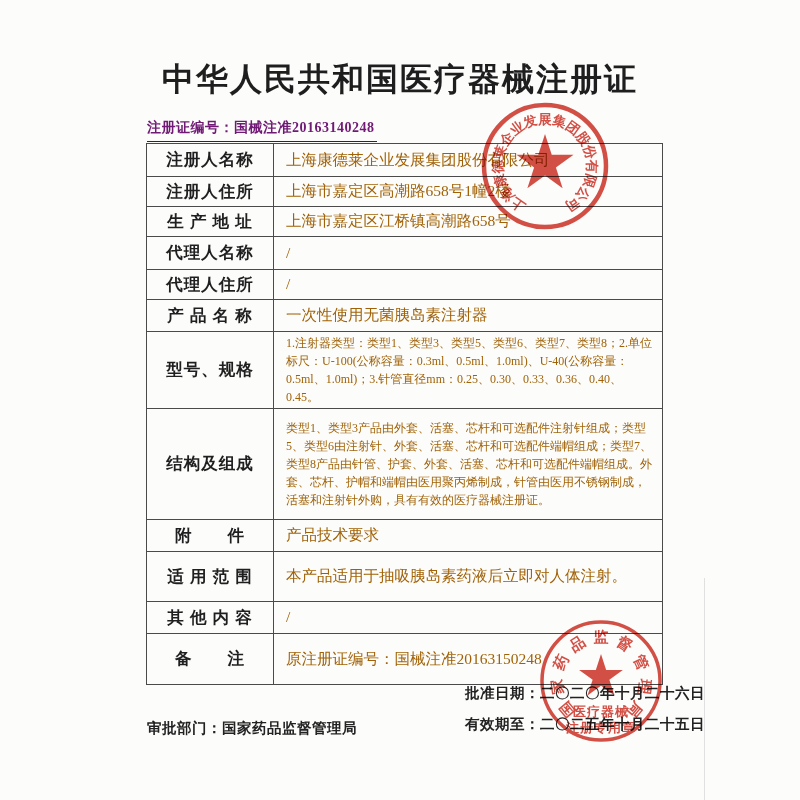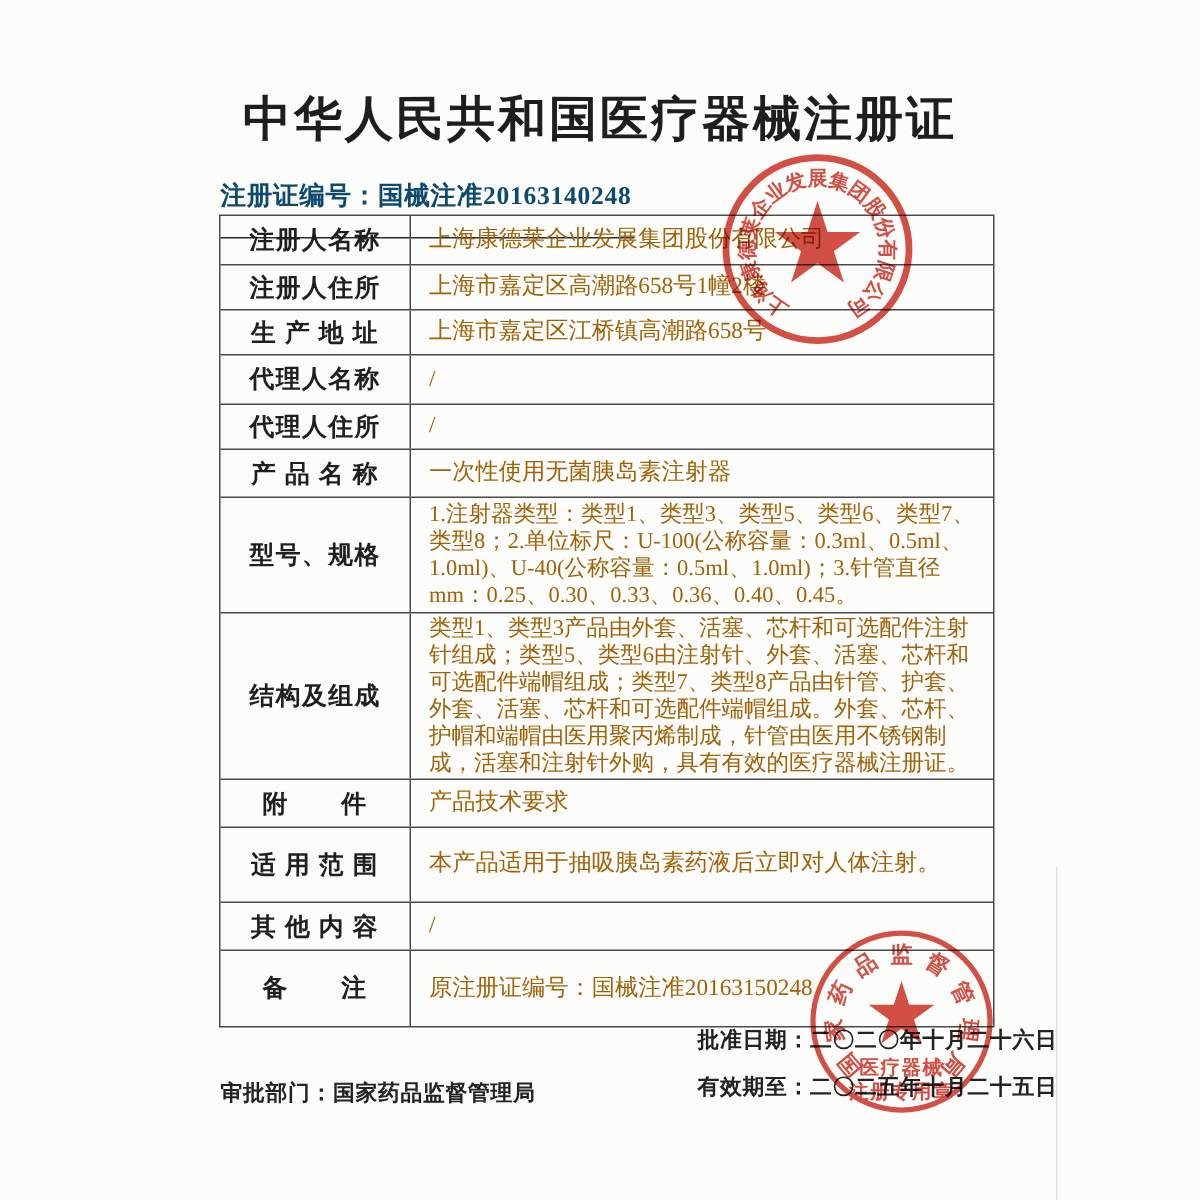--- a/index.html
+++ b/index.html
@@ -10,23 +10,23 @@
     color:#262626;
   }
   .page{position:absolute;inset:0;}
   .title{
     position:absolute;top:58px;left:0;width:800px;
     text-align:center;font-size:32px;font-weight:bold;letter-spacing:2px;
     color:#1e1e1e;
   }
   .cert-no{
     position:absolute;left:147px;top:119px;
-    font-size:17px;font-weight:bold;letter-spacing:.5px;
-    border-bottom:1.5px solid #2a2a2a;padding:0 2px 16px 0;
-    color:#0c4a6e;
+    font-size:14px;font-weight:bold;letter-spacing:.5px;
+    border-bottom:1.5px solid #2a2a2a;padding:0 2px 4px 0;
+    color:#701a75;
   }
   .reg-table{
     position:absolute;left:146px;top:143px;width:517px;
     border:1px solid #4a4a4a;box-sizing:border-box;
     display:flex;flex-direction:column;
   }
   .tr{display:flex;box-sizing:border-box;}
   .tr + .tr{border-top:1px solid #4a4a4a;}
   .th{
     width:127px;flex:0 0 127px;box-sizing:border-box;
@@ -34,21 +34,21 @@
     display:flex;align-items:center;justify-content:center;
     font-weight:bold;font-size:16.5px;letter-spacing:1px;
     color:#1f1f1f;white-space:pre;
   }
   .td{
     flex:1;box-sizing:border-box;
     display:flex;align-items:center;
     padding:2px 8px 2px 12px;
     font-size:15.5px;line-height:18.5px;color:#a16207;font-family:Liberation Serif, serif;
   }
-  .td.small{font-size:15px;line-height:18px;letter-spacing:0;}
+  .td.small{font-size:12px;line-height:18px;letter-spacing:0;}
   .footer-dept{
     position:absolute;left:147px;top:719px;
     font-size:14.5px;font-weight:bold;letter-spacing:.5px;color:#222;
   }
   .footer-dates{
     position:absolute;left:465px;top:684px;width:230px;
     font-size:14.5px;font-weight:bold;letter-spacing:.5px;color:#222;
   }
   .footer-dates .line{margin-bottom:12px;white-space:nowrap;}
   .edge-line{

